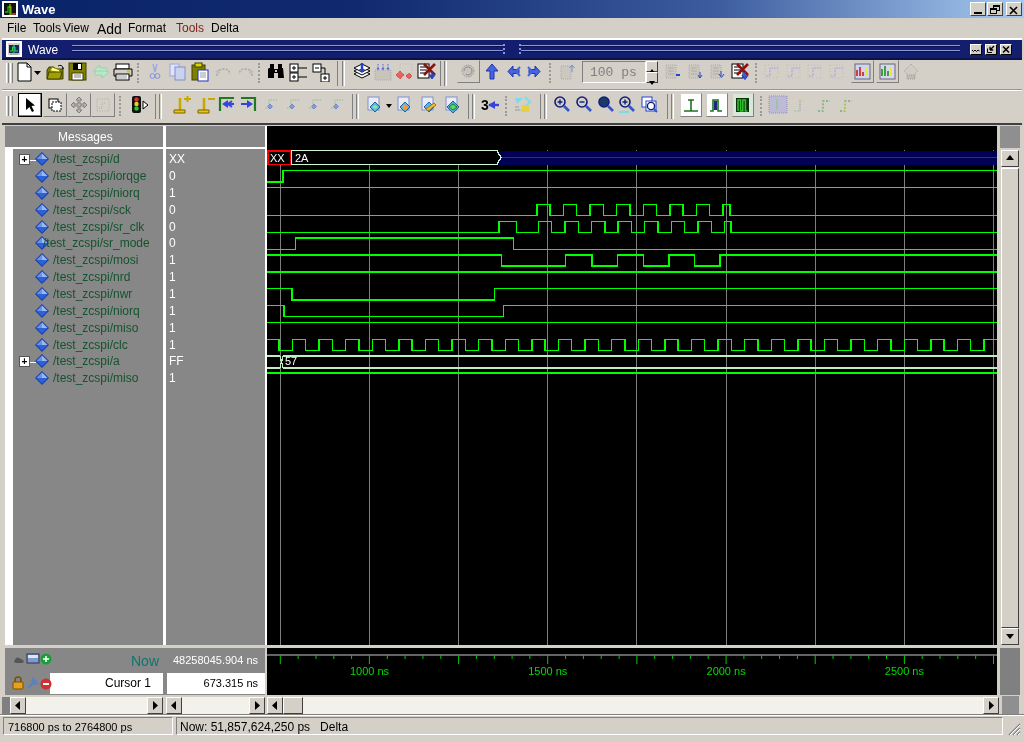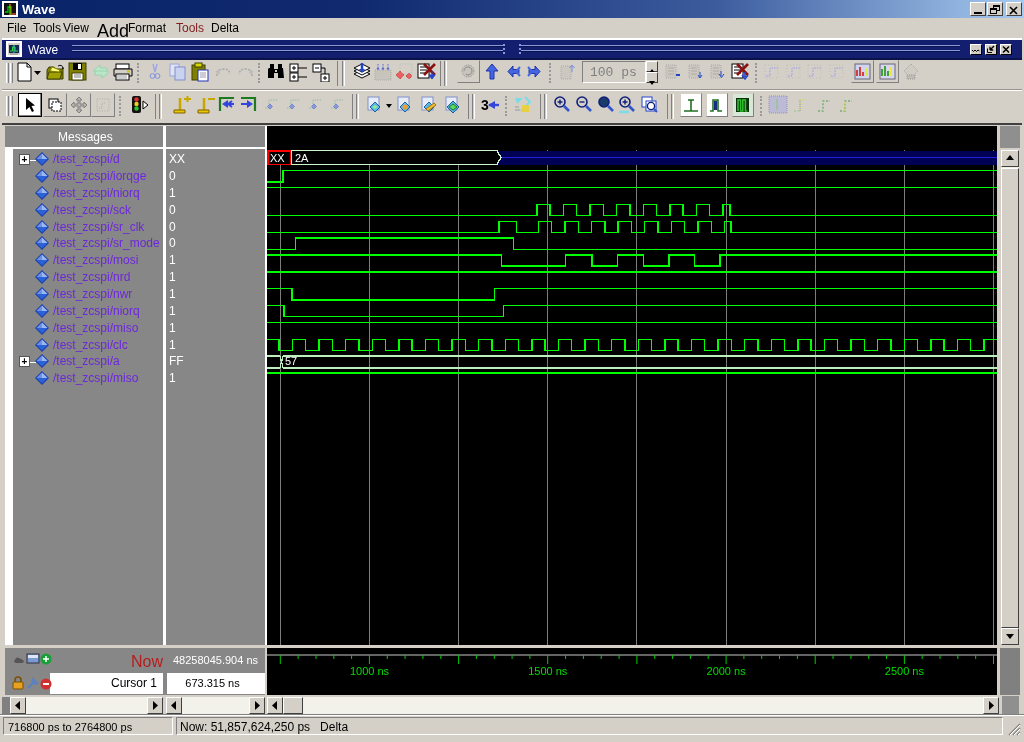--- a/index.html
+++ b/index.html
@@ -2,21 +2,21 @@
 <html><head><meta charset="utf-8"><style>
 *{margin:0;padding:0;box-sizing:border-box}
 html,body{width:1024px;height:742px;overflow:hidden}
 body{font-family:"Liberation Sans",sans-serif;background:#d4d0c8;position:relative}
 .a{position:absolute}
 .raised2{border:1px solid;border-color:#d4d0c8 #808080 #808080 #d4d0c8}
 .sunken{border:1px solid;border-color:#808080 #fff #fff #808080}
 .btn{background:#d4d0c8;border:1px solid;border-color:#fff #404040 #404040 #fff}
 .tb{background:#d4d0c8}
 .dotsep{position:absolute;width:2px;border-left:2px dotted #999}
-.name{position:absolute;color:#6d28d9;font-size:12px;white-space:nowrap}
+.name{position:absolute;color:#14532d;font-size:12px;white-space:nowrap}
 .val{position:absolute;color:#fff;font-size:12px;white-space:nowrap}
 </style></head><body>
 
 <div class="a" style="left:0;top:0;width:1024px;height:18px;background:linear-gradient(to right,#0a246a 0%,#10296f 35%,#3c5c9e 70%,#a6caf0 100%)"></div>
 <svg class="a" style="left:2px;top:1px" width="16" height="16">
  <rect x="0" y="0" width="16" height="16" fill="#fff"></rect>
  <rect x="2" y="2" width="12" height="12" fill="#111"></rect>
  <path d="M3 11 h3 v-5 h3 v7 h4" stroke="#00c000" stroke-width="1.3" fill="none"></path>
  <path d="M8 3 v11" stroke="#d8c000" stroke-width="1" fill="none"></path>
  <path d="M9 13 h5" stroke="#d02040" stroke-width="1.5" fill="none"></path>
@@ -32,21 +32,21 @@
 <div class="a btn" style="left:1006px;top:2px;width:16px;height:14px">
  <svg width="14" height="12">
       <path d="M3 2 L10 9 M10 2 L3 9" stroke="#000" stroke-width="1.6"></path>
     </svg>
 </div>
 
 <div class="a" style="left:0;top:18px;width:1024px;height:20px;background:#d4d0c8"></div>
 <div class="a" style="left:7px;top:21px;font-size:12px;color:#000">File</div>
 <div class="a" style="left:33px;top:21px;font-size:12px;color:#000">Tools</div>
 <div class="a" style="left:63px;top:21px;font-size:12px;color:#000">View</div>
-<div class="a" style="left:97px;top:21px;font-size:18px;color:#000">Add</div>
+<div class="a" style="left:97px;top:21px;font-size:14px;color:#000">Add</div>
 <div class="a" style="left:128px;top:21px;font-size:12px;color:#000">Format</div>
 <div class="a" style="left:176px;top:21px;font-size:12px;color:#7f1d1d">Tools</div>
 <div class="a" style="left:211px;top:21px;font-size:12px;color:#000">Delta</div>
 
 <div class="a" style="left:2px;top:38px;width:1020px;height:2px;background:#fff"></div>
 <div class="a" style="left:2px;top:40px;width:1020px;height:18px;background:#131f6e"></div>
 <svg class="a" style="left:6px;top:41px" width="16" height="16">
  <rect x="0" y="0" width="16" height="16" fill="#fff"></rect>
  <rect x="2" y="2" width="12" height="12" fill="#d4d0c8"></rect>
  <rect x="3" y="4" width="10" height="8" fill="#152a52"></rect>
@@ -497,21 +497,21 @@
     <polygon points="7,1.5 1.5,7 7,7" fill="#6d92e4"></polygon>
   </svg>
 <div class="name" style="left:53px;top:219.5px">/test_zcspi/sr_clk</div>
 <div class="val" style="left:169px;top:219.5px">0</div>
 <svg class="a" style="left:35px;top:236.4px" width="14" height="14">
     <polygon points="7,0 14,7 7,14 0,7" fill="#1b3fae"></polygon>
     <polygon points="7,1.5 12.5,7 7,12.5 1.5,7" fill="#2c62d8"></polygon>
     <polygon points="7,1.5 12.5,7 7,7" fill="#9db8ef"></polygon>
     <polygon points="7,1.5 1.5,7 7,7" fill="#6d92e4"></polygon>
   </svg>
-<div class="name" style="left:53px;top:236.4px">/test_zcspi/sr_mode</div>
+<div class="name" style="left:43px;top:236.4px">/test_zcspi/sr_mode</div>
 <div class="val" style="left:169px;top:236.4px">0</div>
 <svg class="a" style="left:35px;top:253.2px" width="14" height="14">
     <polygon points="7,0 14,7 7,14 0,7" fill="#1b3fae"></polygon>
     <polygon points="7,1.5 12.5,7 7,12.5 1.5,7" fill="#2c62d8"></polygon>
     <polygon points="7,1.5 12.5,7 7,7" fill="#9db8ef"></polygon>
     <polygon points="7,1.5 1.5,7 7,7" fill="#6d92e4"></polygon>
   </svg>
 <div class="name" style="left:53px;top:253.2px">/test_zcspi/mosi</div>
 <div class="val" style="left:169px;top:253.2px">1</div>
 <svg class="a" style="left:35px;top:270.1px" width="14" height="14">
@@ -673,34 +673,34 @@
 <div class="a" style="left:5px;top:648px;width:260px;height:24px;background:#878787"></div>
 <div class="a" style="left:5px;top:672px;width:260px;height:23px;background:#878787"></div>
 
 <svg class="a" style="left:13px;top:652px" width="40" height="14">
  <path d="M1 10 q2 -6 5 -4 l4 2 q2 2 -1 3 l-6 0 z" fill="#555"></path>
  <rect x="14" y="2" width="12" height="9" fill="#7a9ad0" stroke="#334"></rect>
  <rect x="15" y="3" width="10" height="3" fill="#dde6f4"></rect>
  <circle cx="33" cy="7" r="5.5" fill="#18a038"></circle>
  <path d="M33 4 v6 M30 7 h6" stroke="#fff" stroke-width="1.5"></path>
 </svg>
-<div class="a" style="left:131px;top:653px;color:#b91c1c;font-size:16px">Now</div>
+<div class="a" style="left:131px;top:653px;color:#0f766e;font-size:14px">Now</div>
 <div class="a" style="left:160px;top:654px;width:98px;color:#fff;font-size:11px;text-align:right">48258045.904 ns</div>
 
 <div class="a" style="left:50px;top:673px;width:113px;height:21px;background:#fff"></div>
 <div class="a" style="left:167px;top:673px;width:98px;height:21px;background:#fff"></div>
 <svg class="a" style="left:12px;top:676px" width="42" height="15">
  <rect x="1" y="6" width="10" height="7" rx="1" fill="#e8a020" stroke="#7a5000"></rect>
  <path d="M3 6 v-2 a3 3 0 0 1 6 0 v2" stroke="#7a5000" stroke-width="1.5" fill="none"></path>
  <path d="M16 12 L24 4 M22 2 a3 3 0 1 0 4 4" stroke="#5a80c0" stroke-width="2" fill="none"></path>
  <circle cx="34" cy="8" r="5.5" fill="#d03030"></circle>
  <rect x="31" y="7" width="6" height="2" fill="#fff"></rect>
 </svg>
-<div class="a" style="left:111px;top:676px;color:#000;font-size:12px">Cursor 1</div>
-<div class="a" style="left:167px;top:677px;width:91px;color:#000;font-size:11px;text-align:center">673.315 ns</div>
+<div class="a" style="left:105px;top:676px;color:#000;font-size:12px">Cursor 1</div>
+<div class="a" style="left:167px;top:677px;width:91px;color:#000;font-size:11px;text-align:right">673.315 ns</div>
 
 <div class="a" style="left:4px;top:695px;width:1016px;height:2px;background:#d4d0c8"></div>
 <div class="a" style="left:2px;top:697px;width:8px;height:17px;background:#808080"></div>
 <div class="a" style="left:10px;top:697px;width:153px;height:17px;background:#f2f1ea"></div>
 <div class="a btn" style="left:10px;top:697px;width:16px;height:17px"><svg width="14" height="15">
       <path d="M9 3 L4 7.5 L9 12 Z" fill="#000"></path>
     </svg></div>
 <div class="a btn" style="left:147px;top:697px;width:16px;height:17px"><svg width="14" height="15">
       <path d="M5 3 L10 7.5 L5 12 Z" fill="#000"></path>
     </svg></div>

